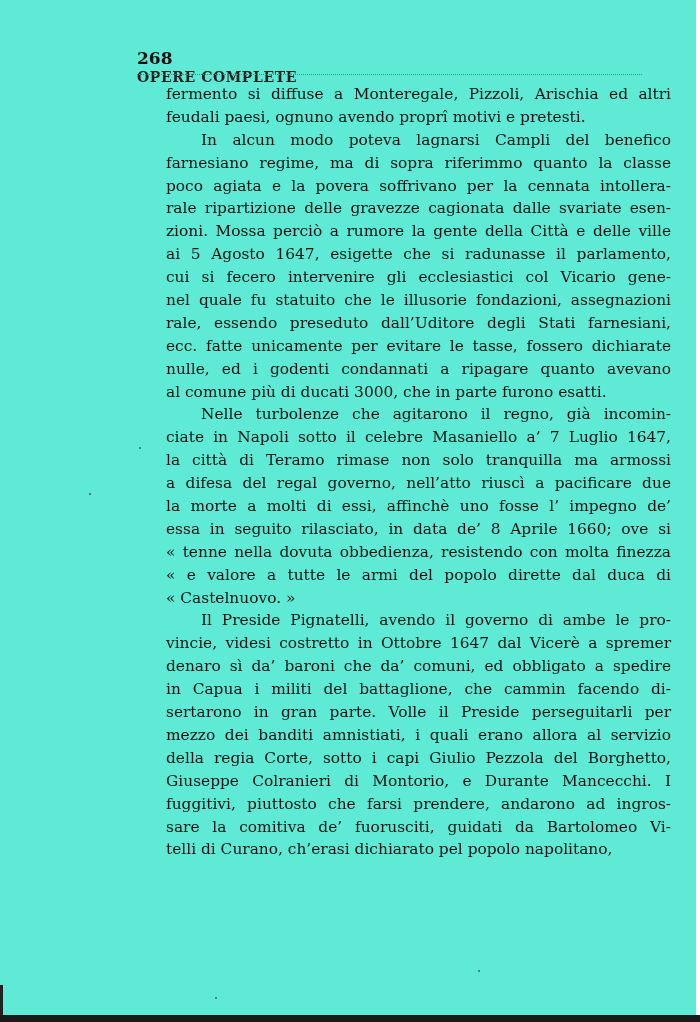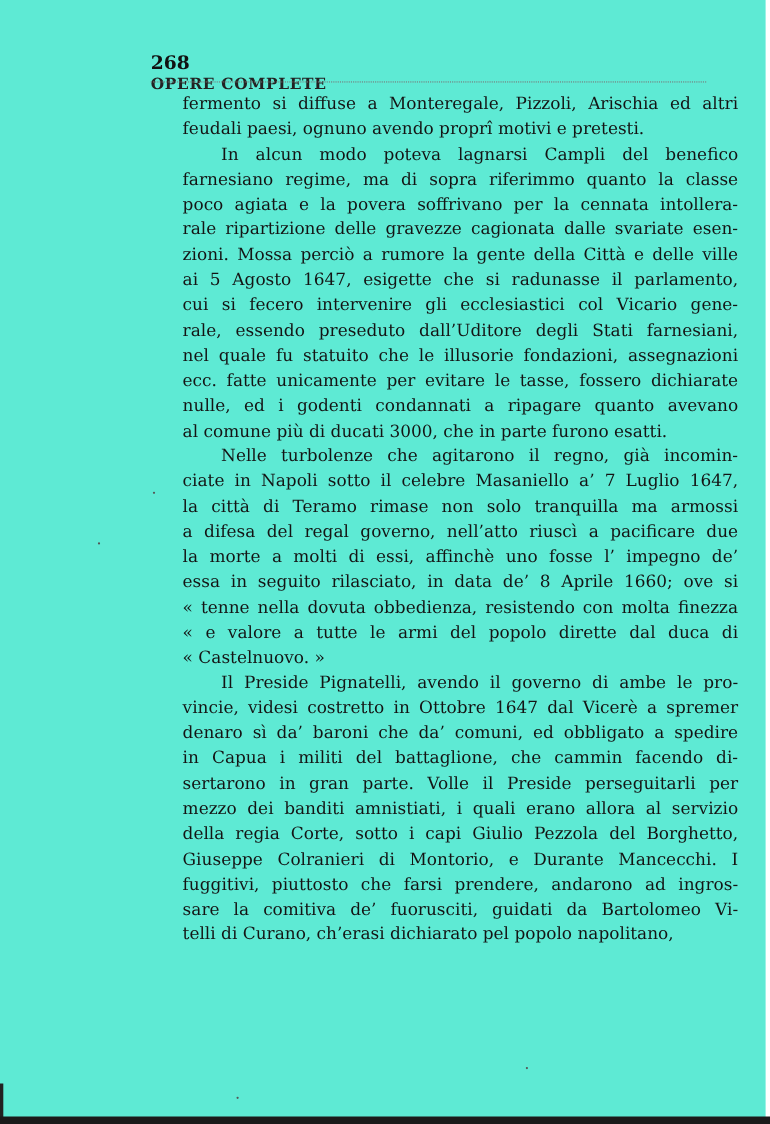--- a/index.html
+++ b/index.html
@@ -33,22 +33,22 @@
         <span class="line last">feudali paesi, ognuno avendo proprî motivi e pretesti.</span>
       </div>
       <div>
         <span class="line indent">In alcun modo poteva lagnarsi Campli del benefico</span>
         <span class="line">farnesiano regime, ma di sopra riferimmo quanto la classe</span>
         <span class="line">poco agiata e la povera soffrivano per la cennata intollera-</span>
         <span class="line">rale ripartizione delle gravezze cagionata dalle svariate esen-</span>
         <span class="line">zioni. Mossa perciò a rumore la gente della Città e delle ville</span>
         <span class="line">ai 5 Agosto 1647, esigette che si radunasse il parlamento,</span>
         <span class="line">cui si fecero intervenire gli ecclesiastici col Vicario gene-</span>
+        <span class="line">nel quale fu statuito che le illusorie fondazioni, assegnazioni</span>
         <span class="line">rale, essendo preseduto dall’Uditore degli Stati farnesiani,</span>
-        <span class="line">nel quale fu statuito che le illusorie fondazioni, assegnazioni</span>
         <span class="line">ecc. fatte unicamente per evitare le tasse, fossero dichiarate</span>
         <span class="line">nulle, ed i godenti condannati a ripagare quanto avevano</span>
         <span class="line last">al comune più di ducati 3000, che in parte furono esatti.</span>
       </div>
       <div>
         <span class="line indent">Nelle turbolenze che agitarono il regno, già incomin-</span>
         <span class="line">ciate in Napoli sotto il celebre Masaniello a’ 7 Luglio 1647,</span>
         <span class="line">la città di Teramo rimase non solo tranquilla ma armossi</span>
         <span class="line">a difesa del regal governo, nell’atto riuscì a pacificare due</span>
         <span class="line">la morte a molti di essi, affinchè uno fosse l’ impegno de’</span>

